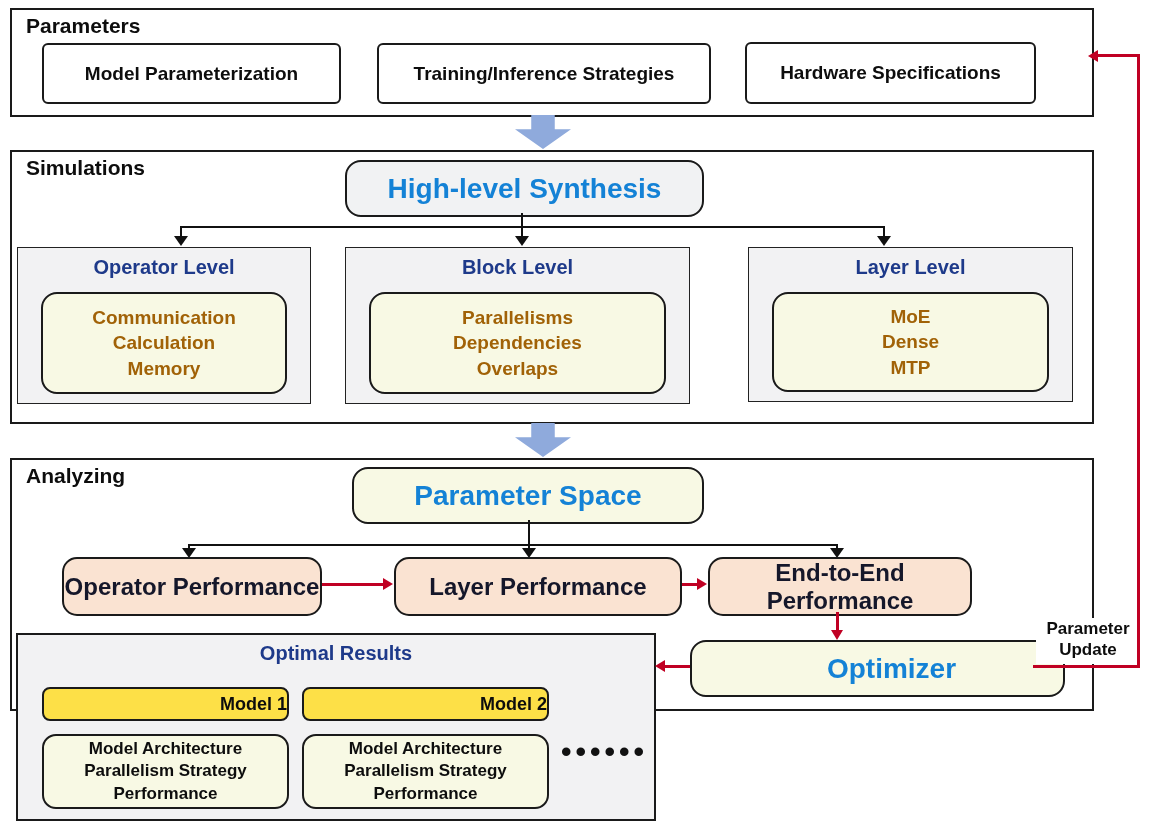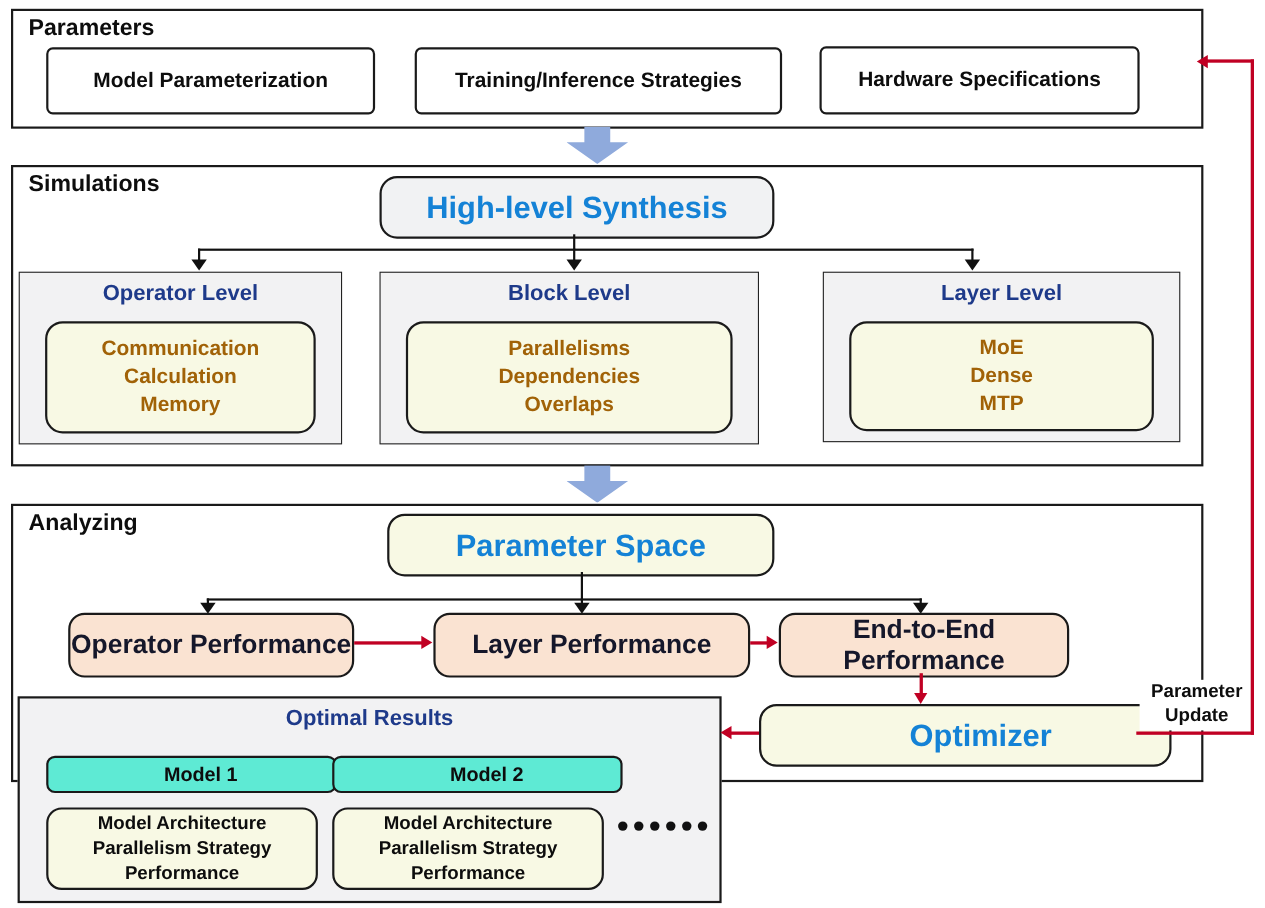--- a/index.html
+++ b/index.html
@@ -45,23 +45,23 @@
   .rhead-down{position:absolute;width:0;height:0;border-left:6px solid transparent;
     border-right:6px solid transparent;border-top:10px solid #c00023;}
   .blue-arrow{position:absolute;width:56px;height:34px;background:#8faadc;
     clip-path:polygon(29% 0,71% 0,71% 42%,100% 42%,50% 100%,0 42%,29% 42%);}
 
   
   #optimal-panel{position:absolute;left:16px;top:633px;width:636px;height:184px;
     background:#f2f2f3;border:2px solid #1a1a1a;z-index:4;}
   .or-title{position:absolute;top:7px;left:0;right:0;text-align:center;
     font-size:20px;font-weight:bold;color:#1e3a8a;}
-  .model-header{position:absolute;height:30px;top:52px;display:flex;align-items:center;justify-content:center;
-    background:#5eead4;border:2px solid #1a1a1a;border-radius:8px;
-    font-size:18px;font-weight:bold;color:#0d0d0d;padding-left:17px;}
+  .model-header{position:absolute;height:30px;top:52px;display:flex;align-items:center;justify-content:flex-end;
+    background:#fde047;border:2px solid #1a1a1a;border-radius:8px;
+    font-size:18px;font-weight:bold;color:#0d0d0d;}
   .model-detail{position:absolute;height:71px;top:99px;display:flex;flex-direction:column;
     align-items:center;justify-content:center;background:#f8f9e4;border:2px solid #1a1a1a;
     border-radius:14px;font-size:17px;font-weight:bold;color:#0d0d0d;line-height:1.3;text-align:center;}
   #ellipsis{position:absolute;left:543px;top:100px;font-size:30px;font-weight:bold;
     color:#111;letter-spacing:4px;}
 
   #param-update{position:absolute;left:1036px;top:618px;width:104px;height:46px;
     background:#fff;z-index:5;text-align:center;font-size:17px;font-weight:bold;
     color:#0d0d0d;line-height:1.25;}
   .red{z-index:6;}

